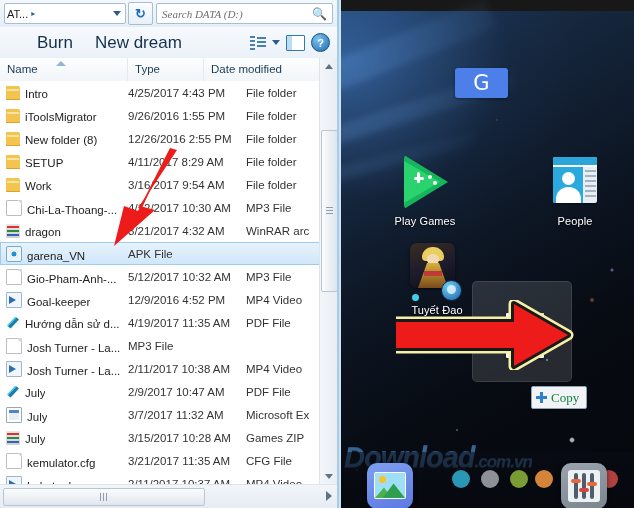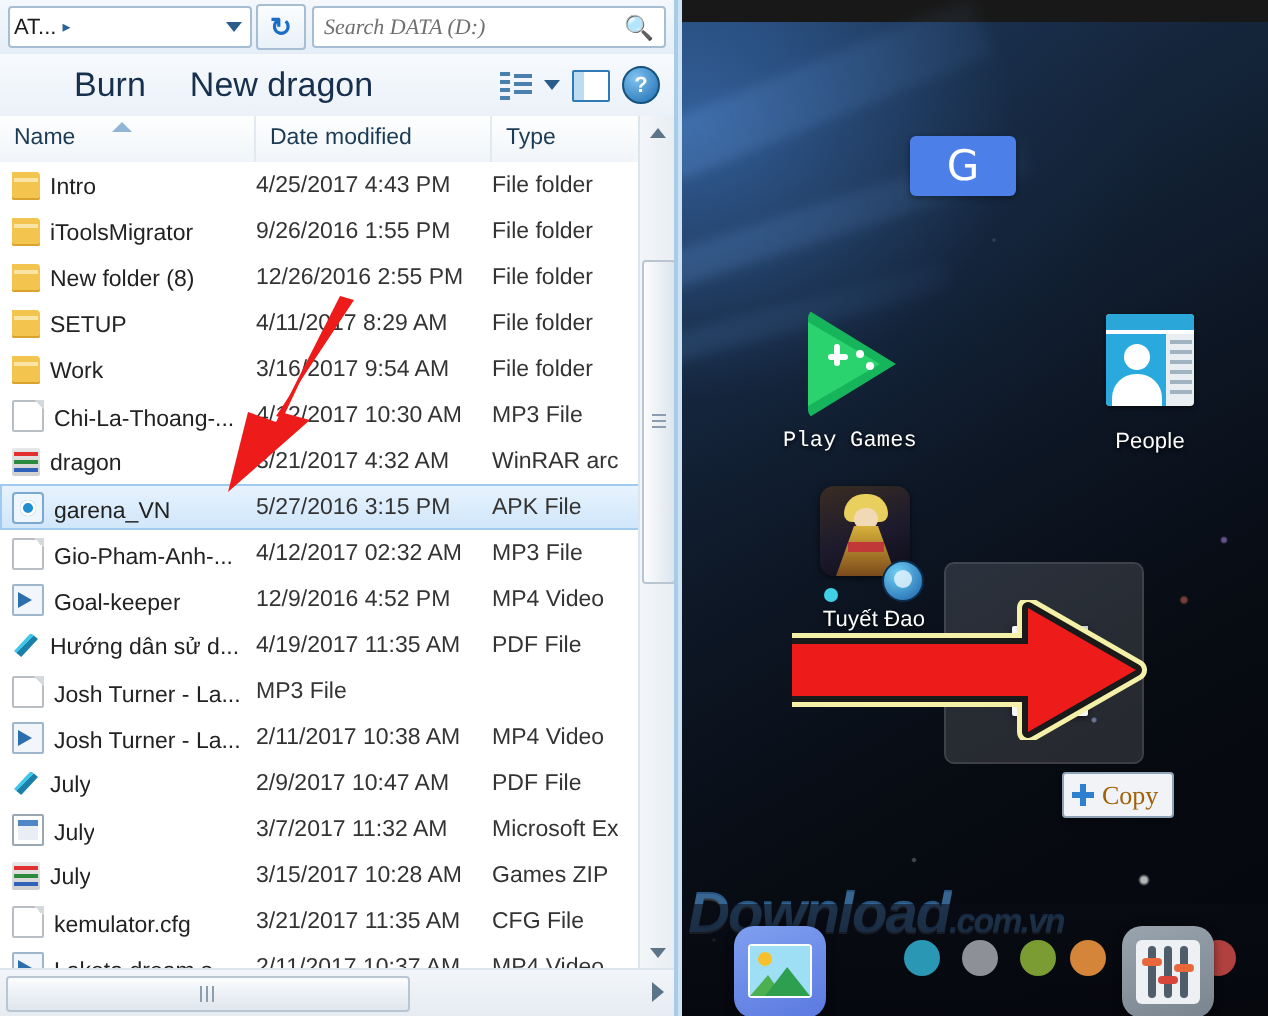--- a/index.html
+++ b/index.html
@@ -122,21 +122,21 @@
     background:#f1f3f6;border:1px solid #8fa3b8;border-radius:2px;
     display:flex;align-items:center;padding:0 7px 0 4px;gap:4px;
     box-shadow:0 1px 2px rgba(0,0,0,.45);
   }
   .copytip .plus{position:relative;width:11px;height:11px;}
   .copytip .plus:before,.copytip .plus:after{
     content:"";position:absolute;background:#2f7fd0;
   }
   .copytip .plus:before{left:4px;top:0;width:3px;height:11px;}
   .copytip .plus:after{left:0;top:4px;width:11px;height:3px;}
-  .copytip .ctxt{font-size:13px;color:#a16207;font-family:"Liberation Serif",serif;}
+  .copytip .ctxt{font-size:13px;color:#15803d;font-family:"Liberation Serif",serif;}
 
   
   .watermark{
     position:absolute;left:344px;top:441px;width:290px;height:30px;
     font-family:"Liberation Sans",sans-serif;font-weight:700;font-style:italic;
     font-size:29px;color:rgba(58,130,200,.62);letter-spacing:-1px;
     text-shadow:0 1px 0 rgba(255,255,255,.18);white-space:nowrap;
   }
   .watermark .wm2{font-size:17px;}
 
@@ -340,21 +340,21 @@
     <div class="streak" style="left:-10px;top:30px;width:170px;height:30px;transform:rotate(-22deg);"></div>
     <div class="streak" style="left:-20px;top:100px;width:200px;height:18px;transform:rotate(-18deg);"></div>
     <div class="streak" style="left:-10px;top:150px;width:150px;height:14px;transform:rotate(-15deg);opacity:.6;"></div>
 
   </div>
 
   <div class="gwidget">
     <span class="gtxt">G</span>
   </div>
 
-  <div class="appicon" style="left:388px;top:154px;font-family:Liberation Mono, monospace;">
+  <div class="appicon" style="left:388px;top:154px;">
     <div class="glyph">
       <div class="pg-tri"></div>
       <div class="pg-tri2"></div>
       <div class="pg-dotA"></div>
         <div class="pg-dotB"></div>
       <div class="pg-dotC"></div>
         <div class="pg-dotD"></div>
     </div>
     <div class="lbl">Play Games</div>
   </div>
@@ -447,43 +447,43 @@
         <span>↻</span>
       </div>
       <div class="searchbox">
         <span class="sph">Search DATA (D:)</span>
         <span class="smag">🔍</span>
       </div>
     </div>
 
     <div class="toolbar">
       <div class="tbtn tb-burn">Burn</div>
-      <div class="tbtn">New dragon</div>
+      <div class="tbtn">New dream</div>
       <div class="tb-right">
         <div class="viewicon">
           <div class="vi-col"></div>
             <div class="vi-lines"></div>
         </div>
         <div class="vcaret"></div>
         <div class="paneicon"></div>
         <div class="helpicon">?</div>
       </div>
     </div>
 
     <div class="colhdr">
       <div class="ch ch-name">
         <span>Name</span>
         <span class="sortcaret"></span>
       </div>
+      <div class="ch ch-type">
+        <span>Type</span>
+      </div>
       <div class="ch ch-date">
         <span>Date modified</span>
       </div>
-      <div class="ch ch-type">
-        <span>Type</span>
-      </div>
     </div>
 
     <div class="listwrap" id="file-list">
         <div class="row">
           <div class="c-name">
             <span class="ico ico-folder"></span>
             <span class="nm">Intro</span>
           </div>
           <div class="c-date">4/25/2017 4:43 PM</div>
           <div class="c-type">File folder</div>
@@ -534,29 +534,28 @@
             <span class="nm">dragon</span>
           </div>
           <div class="c-date">3/21/2017 4:32 AM</div>
           <div class="c-type">WinRAR arc</div>
         </div>
         <div class="row sel">
           <div class="c-name">
             <span class="ico ico-apk"></span>
             <span class="nm">garena_VN</span>
           </div>
-          <div class="c-date">5/27/2016 3:15 PM</div>
           <div class="c-type">APK File</div>
         </div>
         <div class="row">
           <div class="c-name">
             <span class="ico ico-doc"></span>
             <span class="nm">Gio-Pham-Anh-...</span>
           </div>
-          <div class="c-date">4/12/2017 02:32 AM</div>
+          <div class="c-date">5/12/2017 10:32 AM</div>
           <div class="c-type">MP3 File</div>
         </div>
         <div class="row">
           <div class="c-name">
             <span class="ico ico-mp4"></span>
             <span class="nm">Goal-keeper</span>
           </div>
           <div class="c-date">12/9/2016 4:52 PM</div>
           <div class="c-type">MP4 Video</div>
         </div>

